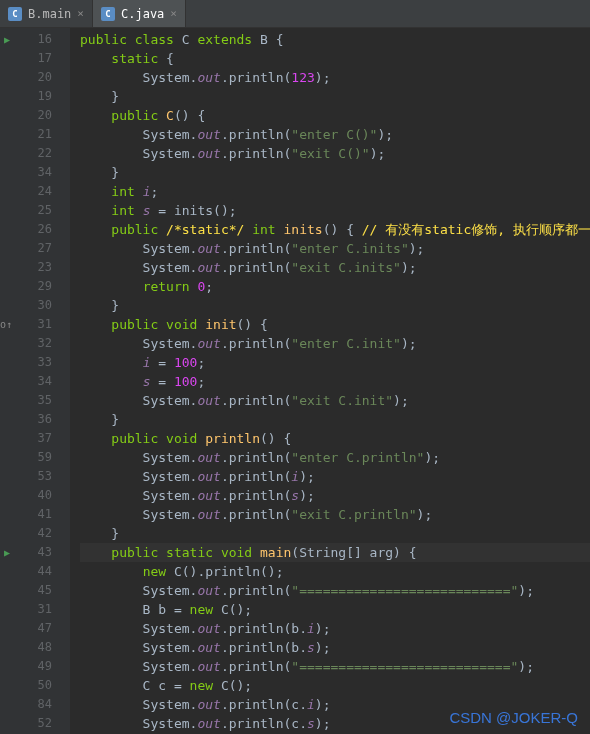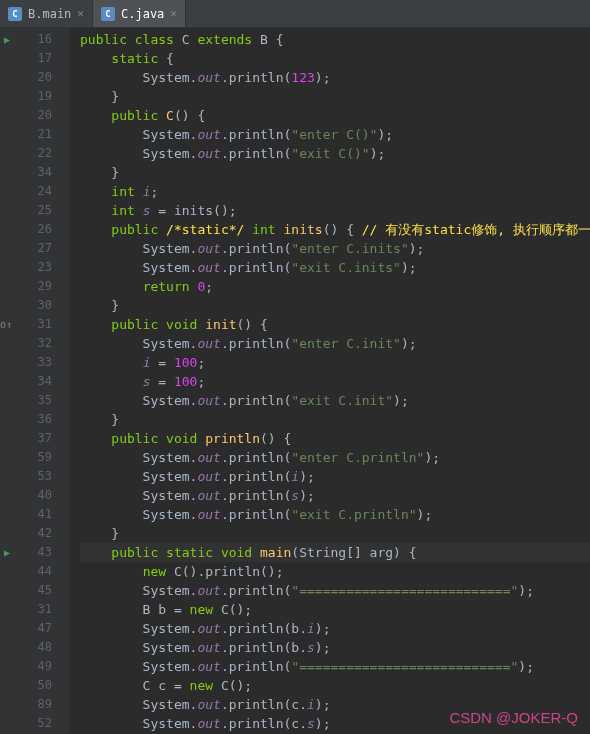--- a/index.html
+++ b/index.html
@@ -105,21 +105,21 @@
 .str { color: #6a8759; }
 .num { color: #d946ef; }
 .field { color: #9876aa; font-style: italic; }
 .method { color: #ffc66d; }
 .comment { color: #fde047; }
 .ident { color: #a9b7c6; }
 .watermark {
   position: absolute;
   bottom: 8px;
   right: 12px;
-  color: #ec4899;
+  color: #3b82f6;
   font-size: 15px;
   font-family: sans-serif;
   opacity: 0.85;
 }
 </style>
 </head>
 <body>
 
 <div class="tabs">
     <div class="tab">
@@ -165,21 +165,21 @@
       <div class="gutter-line">41</div>
       <div class="gutter-line">42</div>
       <div class="gutter-line">43<span class="run-marker">▶</span></div>
       <div class="gutter-line">44</div>
       <div class="gutter-line">45</div>
       <div class="gutter-line">31</div>
       <div class="gutter-line">47</div>
       <div class="gutter-line">48</div>
       <div class="gutter-line">49</div>
       <div class="gutter-line">50</div>
-      <div class="gutter-line">89</div>
+      <div class="gutter-line">84</div>
       <div class="gutter-line">52</div>
       <div class="gutter-line">53</div>
     </div>
   <div class="fold-col"></div>
   <div class="code"><div class="line"><span class="kw">public class </span><span class="ident">C </span><span class="kw">extends </span><span class="ident">B {</span></div><div class="line"><span class="ident">    </span><span class="kw">static </span><span class="ident">{</span></div><div class="line"><span class="ident">        System.</span><span class="field">out</span><span class="ident">.println(</span><span class="num">123</span><span class="ident">);</span></div><div class="line"><span class="ident">    }</span></div><div class="line"><span class="ident">    </span><span class="kw">public </span><span class="method">C</span><span class="ident">() {</span></div><div class="line"><span class="ident">        System.</span><span class="field">out</span><span class="ident">.println(</span><span class="str">"enter C()"</span><span class="ident">);</span></div><div class="line"><span class="ident">        System.</span><span class="field">out</span><span class="ident">.println(</span><span class="str">"exit C()"</span><span class="ident">);</span></div><div class="line"><span class="ident">    }</span></div><div class="line"><span class="ident">    </span><span class="kw">int </span><span class="field">i</span><span class="ident">;</span></div><div class="line"><span class="ident">    </span><span class="kw">int </span><span class="field">s</span><span class="ident"> = inits();</span></div><div class="line"><span class="ident">    </span><span class="kw">public </span><span class="comment">/*static*/ </span><span class="kw">int </span><span class="method">inits</span><span class="ident">() { </span><span class="comment">// 有没有static修饰, 执行顺序都一样</span></div><div class="line"><span class="ident">        System.</span><span class="field">out</span><span class="ident">.println(</span><span class="str">"enter C.inits"</span><span class="ident">);</span></div><div class="line"><span class="ident">        System.</span><span class="field">out</span><span class="ident">.println(</span><span class="str">"exit C.inits"</span><span class="ident">);</span></div><div class="line"><span class="ident">        </span><span class="kw">return </span><span class="num">0</span><span class="ident">;</span></div><div class="line"><span class="ident">    }</span></div><div class="line"><span class="ident">    </span><span class="kw">public void </span><span class="method">init</span><span class="ident">() {</span></div><div class="line"><span class="ident">        System.</span><span class="field">out</span><span class="ident">.println(</span><span class="str">"enter C.init"</span><span class="ident">);</span></div><div class="line"><span class="ident">        </span><span class="field">i</span><span class="ident"> = </span><span class="num">100</span><span class="ident">;</span></div><div class="line"><span class="ident">        </span><span class="field">s</span><span class="ident"> = </span><span class="num">100</span><span class="ident">;</span></div><div class="line"><span class="ident">        System.</span><span class="field">out</span><span class="ident">.println(</span><span class="str">"exit C.init"</span><span class="ident">);</span></div><div class="line"><span class="ident">    }</span></div><div class="line"><span class="ident">    </span><span class="kw">public void </span><span class="method">println</span><span class="ident">() {</span></div><div class="line"><span class="ident">        System.</span><span class="field">out</span><span class="ident">.println(</span><span class="str">"enter C.println"</span><span class="ident">);</span></div><div class="line"><span class="ident">        System.</span><span class="field">out</span><span class="ident">.println(</span><span class="field">i</span><span class="ident">);</span></div><div class="line"><span class="ident">        System.</span><span class="field">out</span><span class="ident">.println(</span><span class="field">s</span><span class="ident">);</span></div><div class="line"><span class="ident">        System.</span><span class="field">out</span><span class="ident">.println(</span><span class="str">"exit C.println"</span><span class="ident">);</span></div><div class="line"><span class="ident">    }</span></div><div class="line current"><span class="ident">    </span><span class="kw">public static void </span><span class="method">main</span><span class="ident">(String[] arg) {</span></div><div class="line"><span class="ident">        </span><span class="kw">new </span><span class="ident">C().println();</span></div><div class="line"><span class="ident">        System.</span><span class="field">out</span><span class="ident">.println(</span><span class="str">"==========================="</span><span class="ident">);</span></div><div class="line"><span class="ident">        B b = </span><span class="kw">new </span><span class="ident">C();</span></div><div class="line"><span class="ident">        System.</span><span class="field">out</span><span class="ident">.println(b.</span><span class="field">i</span><span class="ident">);</span></div><div class="line"><span class="ident">        System.</span><span class="field">out</span><span class="ident">.println(b.</span><span class="field">s</span><span class="ident">);</span></div><div class="line"><span class="ident">        System.</span><span class="field">out</span><span class="ident">.println(</span><span class="str">"==========================="</span><span class="ident">);</span></div><div class="line"><span class="ident">        C c = </span><span class="kw">new </span><span class="ident">C();</span></div><div class="line"><span class="ident">        System.</span><span class="field">out</span><span class="ident">.println(c.</span><span class="field">i</span><span class="ident">);</span></div><div class="line"><span class="ident">        System.</span><span class="field">out</span><span class="ident">.println(c.</span><span class="field">s</span><span class="ident">);</span></div><div class="line"></div></div>
 </div>
 
 <div class="watermark">CSDN @JOKER-Q</div>
 
 </body></html>

